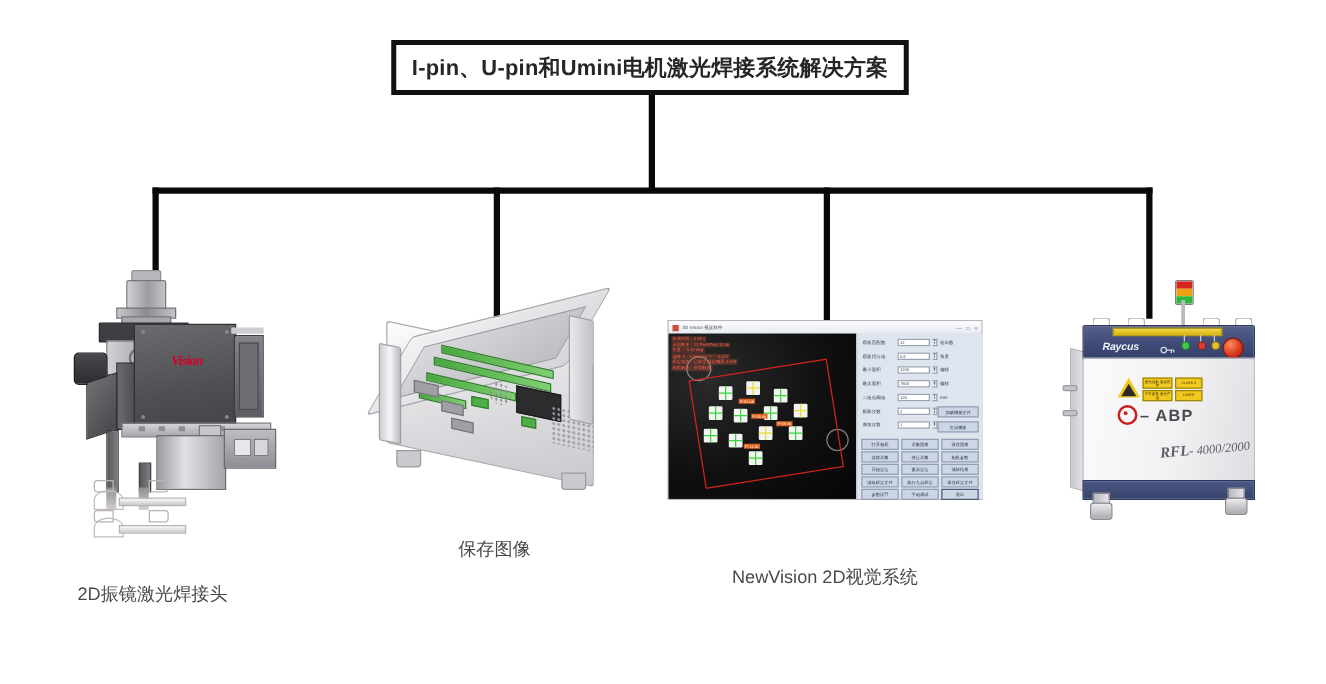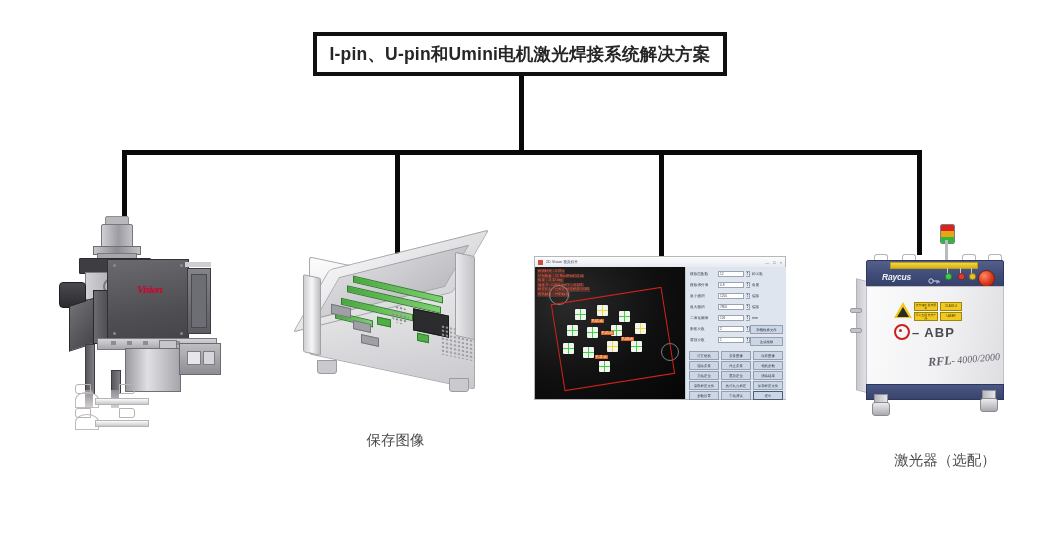--- a/index.html
+++ b/index.html
@@ -340,20 +340,23 @@
     <div class="wh-taper-r"></div>
     <div class="wh-clamp" style="left:40px; top:172px; width:14px; height:8px; border-radius:3px 0 0 3px;"></div>
     <div class="wh-clamp" style="left:84px; top:172px; width:14px; height:8px; border-radius:0 3px 3px 0;"></div>
     <div class="wh-clamp" style="left:40px; top:196px; width:14px; height:8px; border-radius:3px 0 0 3px;"></div>
     <div class="wh-clamp" style="left:84px; top:196px; width:14px; height:8px; border-radius:0 3px 3px 0;"></div>
     <div class="wh-nozzle" style="left:40px; top:180px; width:22px; height:14px;"></div>
     <div class="wh-nozzle" style="left:40px; top:202px; width:22px; height:14px;"></div>
     <div class="wh-shelf" style="left:60px; top:186px; width:52px;"></div>
     <div class="wh-shelf" style="left:60px; top:208px; width:52px;"></div>
   </div>
+  <div class="caption" style="margin-top:44px;">
+    <div>2D振镜激光焊接头</div>
+  </div>
 </div>
 
 <div class="item" id="item-control">
   <div class="art" id="control-art">
     <div class="cs-body"></div>
     <div class="cs-top"></div>
     <div class="cs-well"></div>
 
     <div class="cs-green" style="left:52px; top:38px; width:88px;"></div>
     <div class="cs-green" style="left:46px; top:48px; width:92px;"></div>
@@ -501,20 +504,23 @@
 
       <div class="vs-btn" style="left:3px;  top:114px; width:30px; height:9px;">读取标定文件</div>
       <div class="vs-btn" style="left:35px; top:114px; width:30px; height:9px;">执行九点标定</div>
       <div class="vs-btn" style="left:67px; top:114px; width:30px; height:9px;">保存标定文件</div>
 
       <div class="vs-btn" style="left:3px;  top:124px; width:30px; height:9px;">参数设置</div>
       <div class="vs-btn" style="left:35px; top:124px; width:30px; height:9px;">手动调试</div>
       <div class="vs-btn" style="left:67px; top:124px; width:30px; height:9px; border:1.4px solid #4c5d7a;">退出</div>
     </div>
   </div>
+  <div class="caption" style="margin-top:52px;">
+    <div>NewVision 2D视觉系统</div>
+  </div>
 </div>
 
 <div class="item" id="item-laser">
   <div class="art" id="laser-art">
 
     <div class="ls-tower">
       <span style="background:#d8241c;"></span>
       <span style="background:#eaa315;"></span>
       <span style="background:#2fb83c;"></span>
     </div>
@@ -573,15 +579,14 @@
     <div class="ls-caster" style="left:22px;  top:170px;">
       <div class="ls-caster-top"></div>
       <div class="ls-caster-wheel"></div>
     </div>
     <div class="ls-caster" style="left:130px; top:166px;">
       <div class="ls-caster-top"></div>
       <div class="ls-caster-wheel"></div>
     </div>
   </div>
   <div class="caption" style="margin-top:34px;">
-    <div>激光器（选配）</div>
   </div>
 </div>
 
 </body></html>

